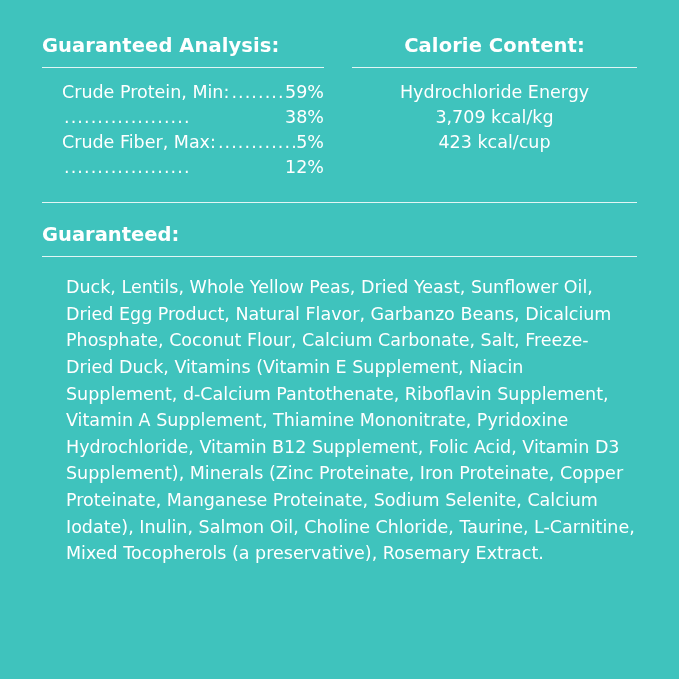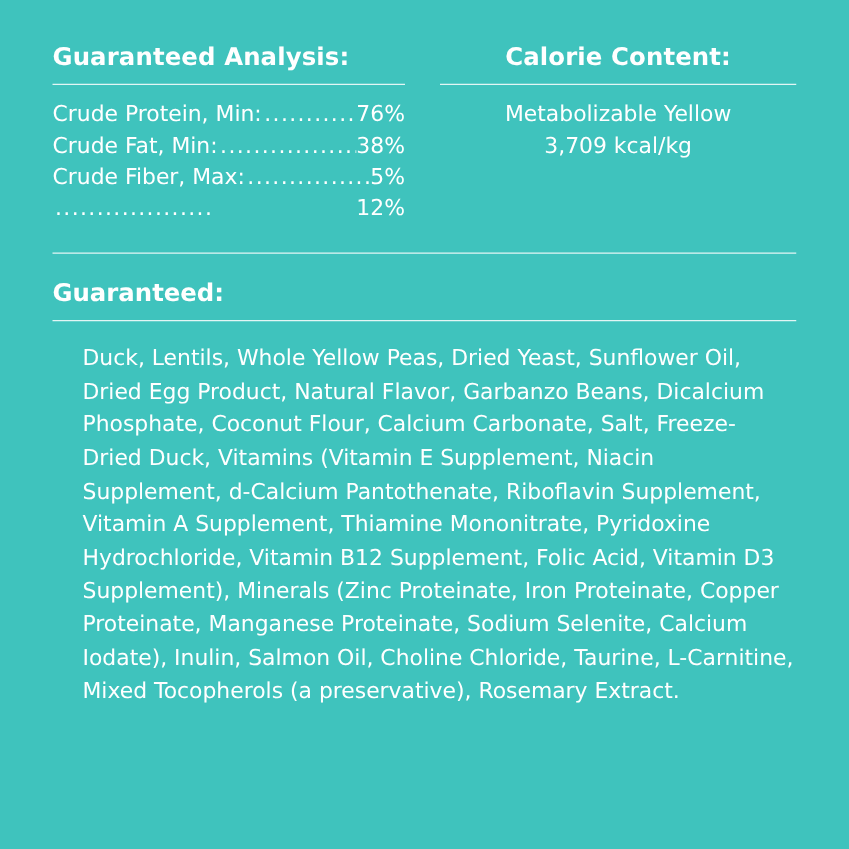--- a/index.html
+++ b/index.html
@@ -55,20 +55,21 @@
     margin: 0;
     padding: 0;
     list-style: none;
   }
   .ga-row {
     display: flex;
     align-items: baseline;
     font-size: 17.5px;
     line-height: 1.42;
     white-space: nowrap;
+    margin-left: 20px;
   }
   .ga-label {
     flex: 0 0 auto;
   }
   .ga-dots {
     flex: 1 1 auto;
     overflow: hidden;
     white-space: nowrap;
     padding: 0 2px;
     font-size: 17.5px;
@@ -115,45 +116,45 @@
 
   <div class="top-row">
 
     <div class="col-left">
       <h2 class="section-title">Guaranteed Analysis:</h2>
       <div class="rule"></div>
       <ul class="ga-list">
         <li class="ga-row">
           <span class="ga-label">Crude Protein, Min:</span>
           <span class="ga-dots">...........</span>
-          <span class="ga-value">76%</span>
+          <span class="ga-value">59%</span>
         </li>
         <li class="ga-row">
-          <span class="ga-label">Crude Fat, Min:</span>
           <span class="ga-dots">...................</span>
           <span class="ga-value">38%</span>
         </li>
         <li class="ga-row">
           <span class="ga-label">Crude Fiber, Max:</span>
           <span class="ga-dots">................</span>
           <span class="ga-value">5%</span>
         </li>
         <li class="ga-row">
           <span class="ga-dots">...................</span>
           <span class="ga-value">12%</span>
         </li>
       </ul>
     </div>
 
     <div class="col-right">
       <h2 class="section-title">Calorie Content:</h2>
       <div class="rule"></div>
       <ul class="cal-lines">
-        <li>Metabolizable Yellow</li>
+        <li>Hydrochloride Energy</li>
         <li>3,709 kcal/kg</li>
+        <li>423 kcal/cup</li>
       </ul>
     </div>
 
   </div>
 
   <div class="full-rule"></div>
 
   <div class="ingredients-section">
     <h2 class="ing-title">Guaranteed:</h2>
     <div class="ing-rule"></div>

